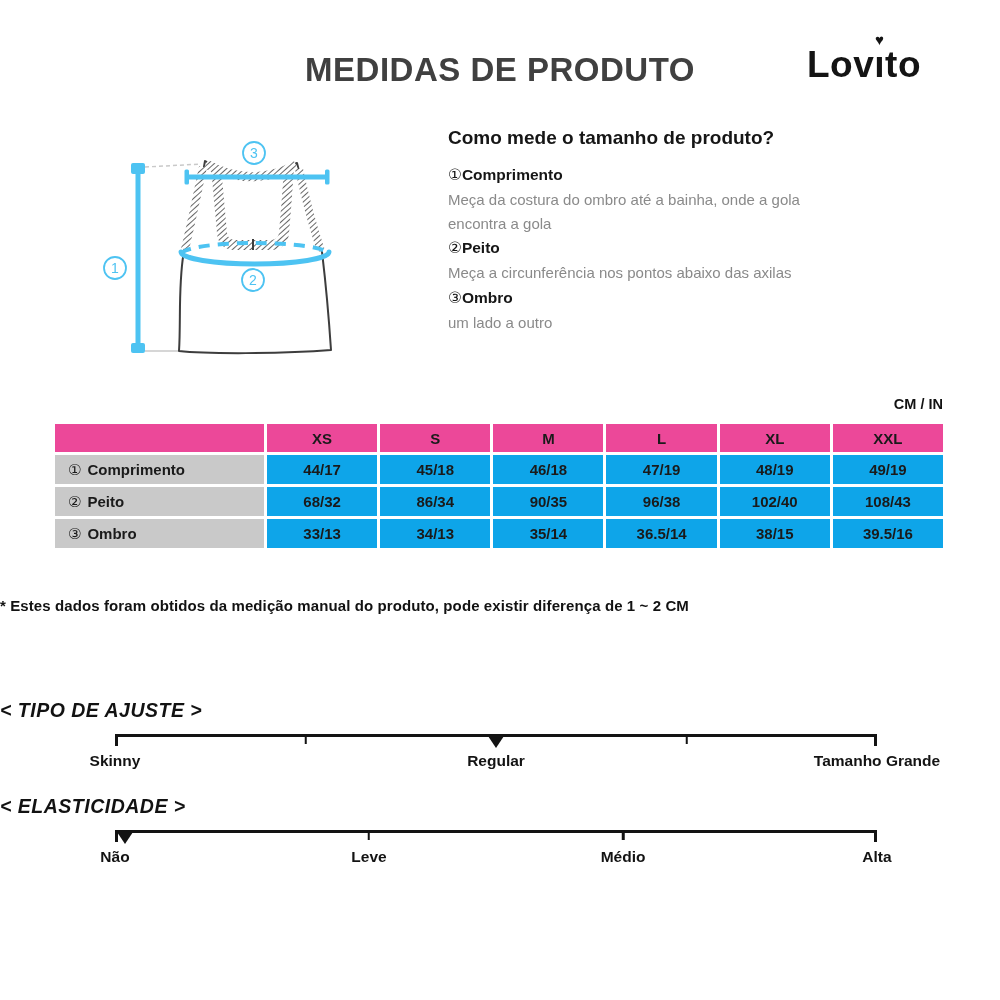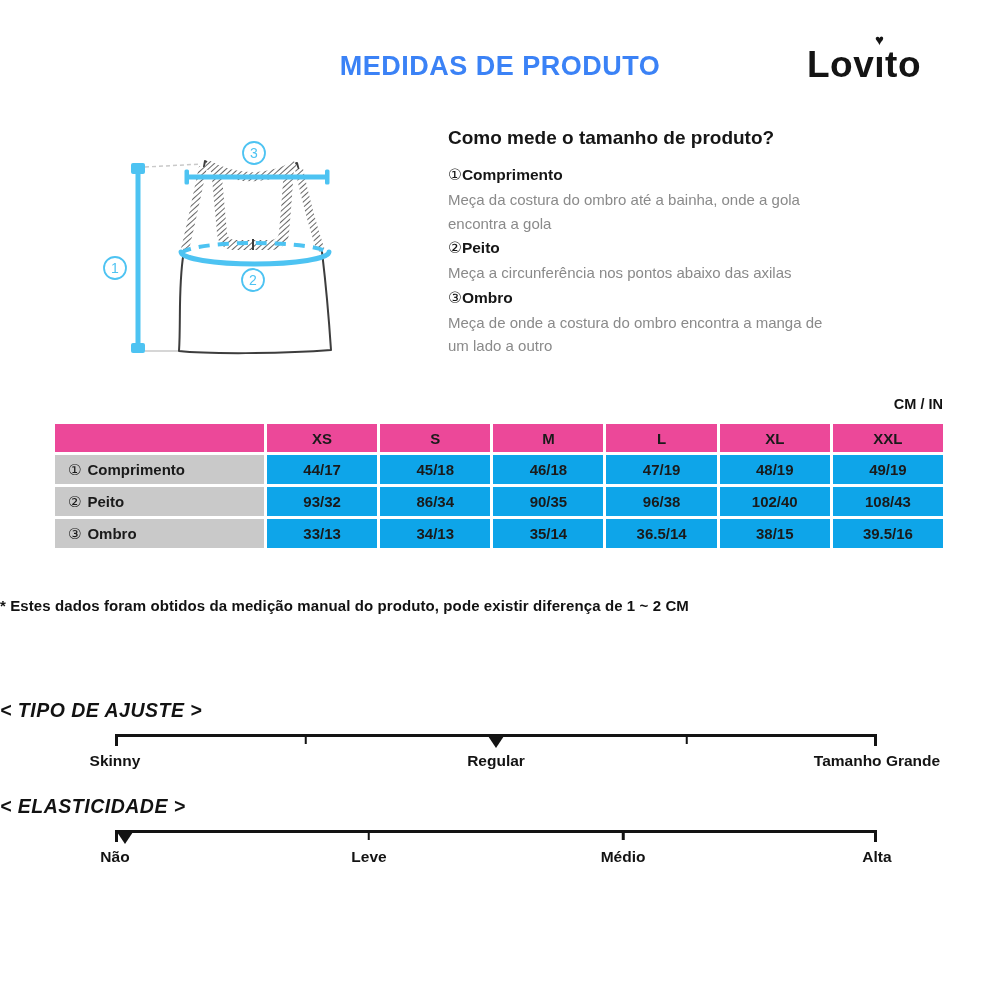--- a/index.html
+++ b/index.html
@@ -1,21 +1,21 @@
 <!DOCTYPE html>
 <html><head>
 <meta charset="utf-8">
 <style>
   html,body{margin:0;padding:0;background:#fff;}
   body{font-family:"Liberation Sans","DejaVu Sans",sans-serif;color:#121212;}
   .canvas{position:relative;width:1000px;height:1000px;background:#ffffff;overflow:hidden;}
 
   
   .page-title{position:absolute;top:51px;left:0;width:1000px;text-align:center;
-    font-size:27px;font-weight:700;letter-spacing:.5px;color:#3b82f6;}
+    font-size:33px;font-weight:700;letter-spacing:.5px;color:#404040;}
   .logo{position:absolute;top:44px;right:79px;font-size:37px;font-weight:700;letter-spacing:.5px;color:#141414;}
   .logo .iwrap{position:relative;display:inline-block;}
   .logo .heart{position:absolute;left:50%;top:-12px;transform:translateX(-50%);font-size:15px;line-height:1;}
 
   
   .diagram{position:absolute;left:95px;top:125px;width:360px;height:260px;}
 
   
   .instructions{position:absolute;left:448px;top:127px;width:480px;}
   .ins-heading{font-size:19px;font-weight:700;margin:0 0 13px 0;color:#161616;}
@@ -119,21 +119,20 @@
       <div class="ins-desc-line">encontra a gola</div>
     </div>
 
     <div class="ins-item">
       <div class="ins-label"><span class="m">②</span><span>Peito</span></div>
       <div class="ins-desc-line">Meça a circunferência nos pontos abaixo das axilas</div>
     </div>
 
     <div class="ins-item">
       <div class="ins-label"><span class="m">③</span><span>Ombro</span></div>
-      <div class="ins-desc-line">Meça de onde a costura do ombro encontra a manga de</div>
       <div class="ins-desc-line">um lado a outro</div>
     </div>
   </div>
 
   <div class="unit-label">CM / IN</div>
 
   <div class="size-table">
     <div class="cell head"></div>
     <div class="cell head">XS</div>
     <div class="cell head">S</div>
@@ -150,21 +149,21 @@
     <div class="cell data">45/18</div>
     <div class="cell data">46/18</div>
     <div class="cell data">47/19</div>
     <div class="cell data">48/19</div>
     <div class="cell data">49/19</div>
 
     <div class="cell rowlabel">
         <span class="m">②</span>
         <span>Peito</span>
       </div>
-    <div class="cell data">93/32</div>
+    <div class="cell data">68/32</div>
     <div class="cell data">86/34</div>
     <div class="cell data">90/35</div>
     <div class="cell data">96/38</div>
     <div class="cell data">102/40</div>
     <div class="cell data">108/43</div>
 
     <div class="cell rowlabel">
         <span class="m">③</span>
         <span>Ombro</span>
       </div>

